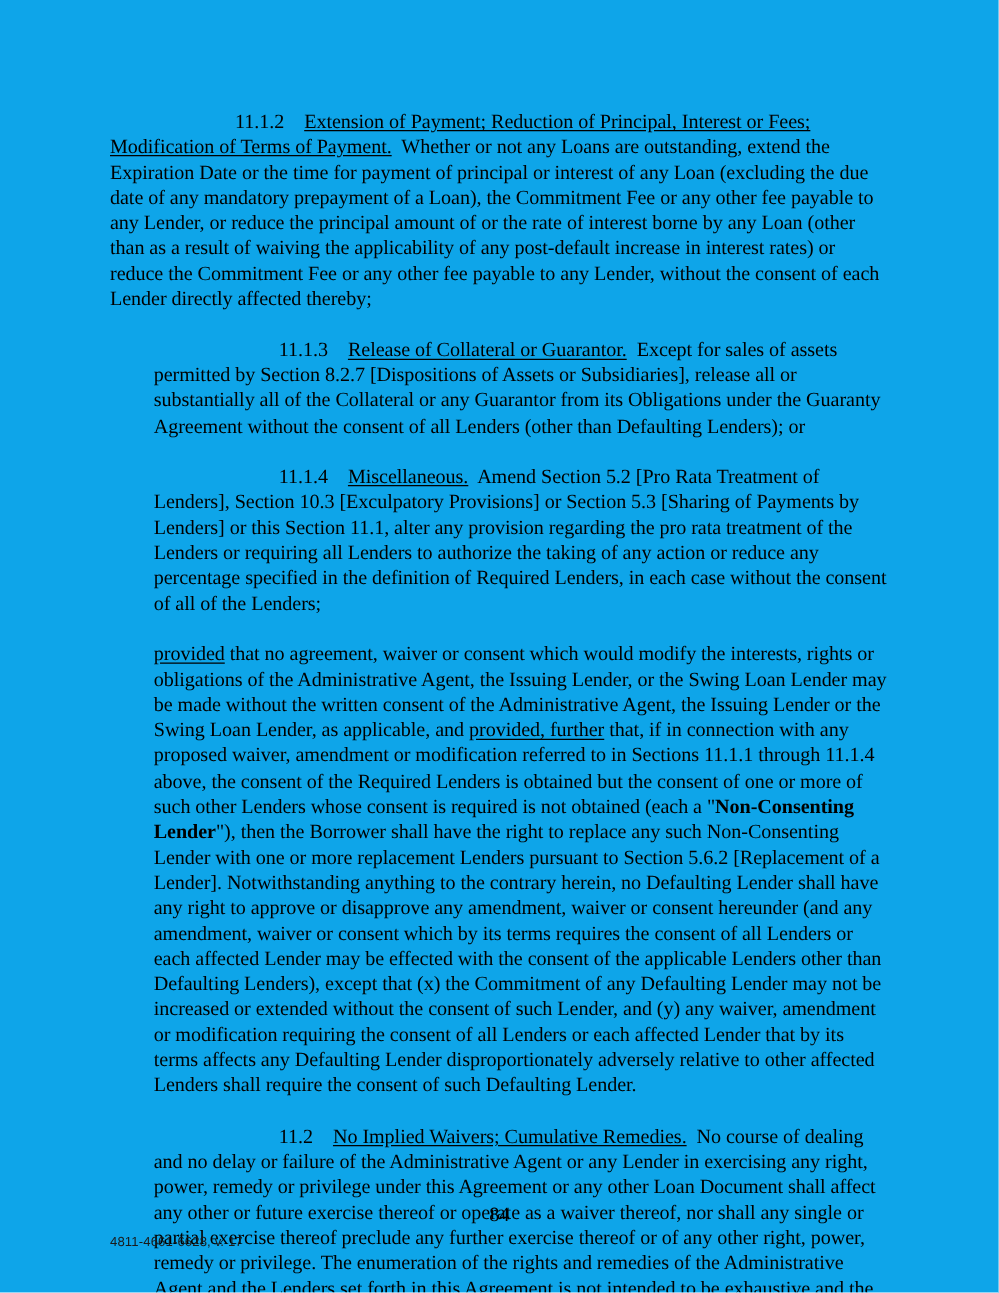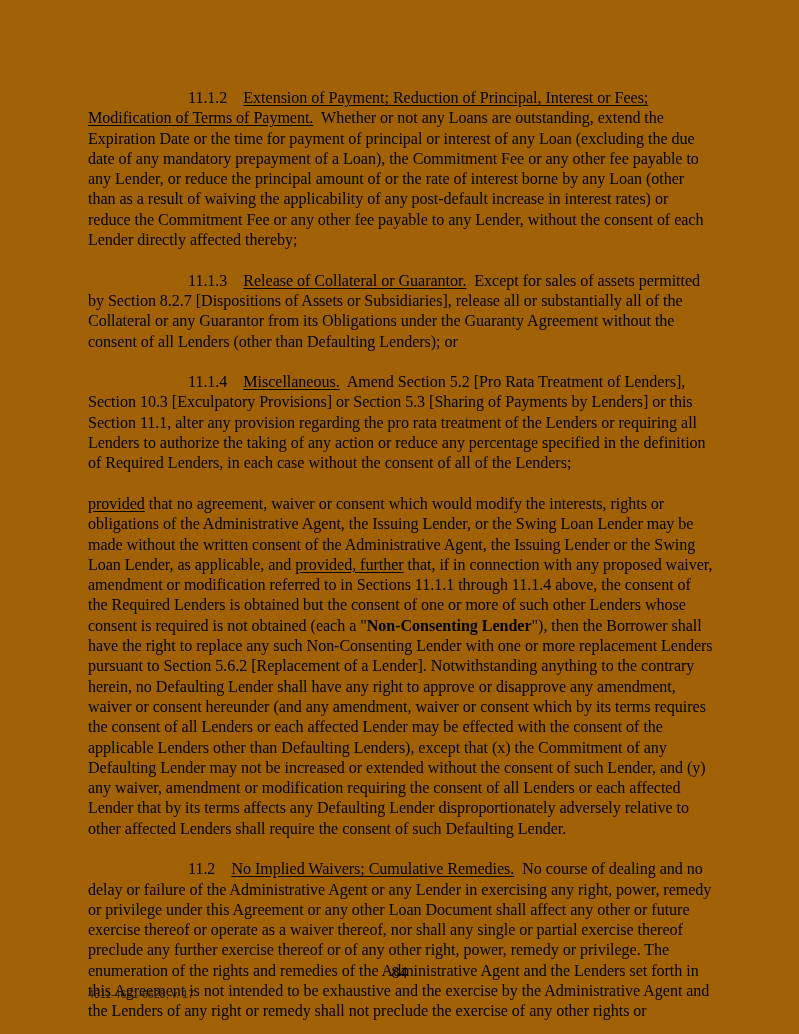--- a/index.html
+++ b/index.html
@@ -14,21 +14,21 @@
     font-family: "Liberation Serif", "DejaVu Serif", serif;
     color: #000000;
     -webkit-font-smoothing: antialiased;
   }
   .page {
     position: absolute;
     left: 0;
     top: 0;
     width: 799px;
     height: 1034px;
-    background: #a16207;
+    background: #0ea5e9;
     overflow: hidden;
   }
   .content {
     position: absolute;
     left: 88px;
     top: 88px;
     width: 626px;
   }
   p.para {
     margin: 0 0 0 0;
@@ -36,20 +36,21 @@
     font-size: 16.1px;
     line-height: 20.3px;
     text-align: left;
     text-indent: 0;
     white-space: normal;
     letter-spacing: -0.05px;
     word-spacing: 0px;
   }
   p.para + p.para {
     margin-top: 20.3px;
+    margin-left: 35px;
   }
   .indent {
     display: inline-block;
     width: 100px;
   }
   .gap {
     display: inline-block;
     width: 16px;
   }
   .u {

